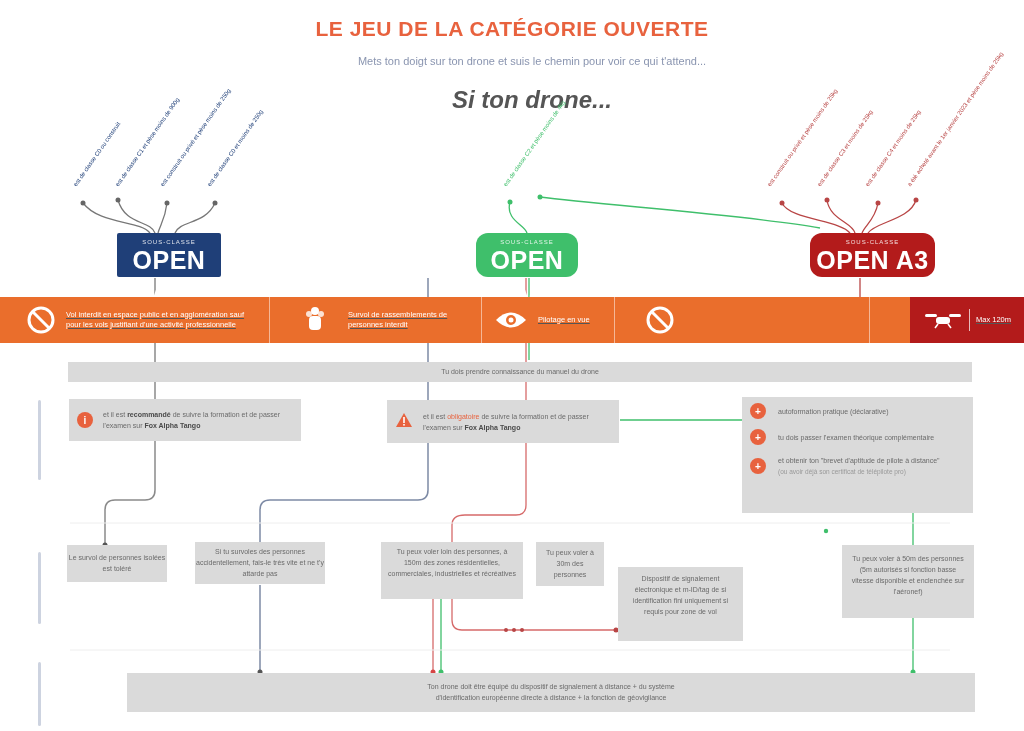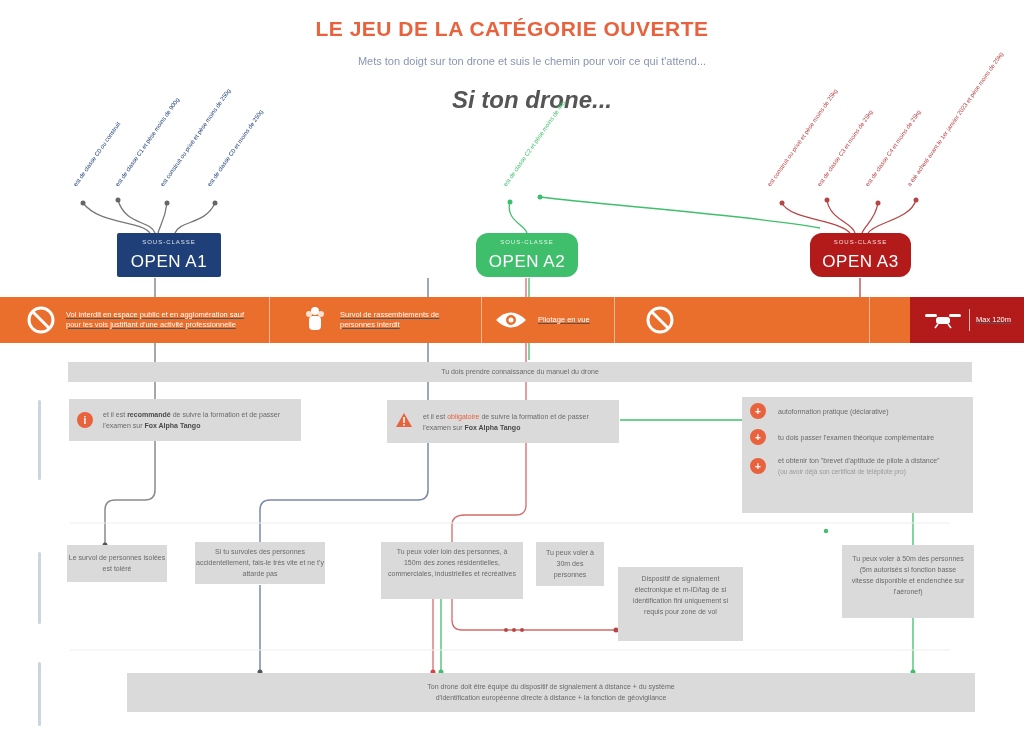--- a/index.html
+++ b/index.html
@@ -4,21 +4,21 @@
 <style>
   * { box-sizing: border-box; margin: 0; padding: 0; }
   body { width: 1024px; height: 731px; background: #ffffff; font-family: "Liberation Sans", sans-serif; position: relative; overflow: hidden; color: #555; }
   .abs { position: absolute; }
   .title { left: 0; width: 1024px; top: 17px; text-align: center; font-size: 21px; font-weight: bold; color: #e8623e; letter-spacing: 0.5px; }
   .subtitle { left: 0; width: 1064px; top: 55px; text-align: center; font-size: 11px; color: #8a95b0; }
   .headline { left: 0; width: 1064px; top: 86px; text-align: center; font-size: 24px; font-weight: bold; font-style: italic; color: #555; }
   .rot { transform-origin: left bottom; transform: rotate(-55deg); font-size: 6px; line-height: 8px; white-space: nowrap; }
   .badge { height: 44px; border-radius: 12px; text-align: center; color: #fff; padding-top: 6px; }
   .badge .small { font-size: 6px; opacity: 0.85; letter-spacing: 1px; }
-  .badge .big { font-size: 17px; font-weight: normal; letter-spacing: 0.5px; margin-top: 7px; }
+  .badge .big { font-size: 25px; font-weight: bold; letter-spacing: 0.5px; margin-top: 1px; }
   .band { left: 0; top: 297px; width: 1024px; height: 46px; background: #ea6e2c; display: flex; text-decoration: underline; }
   .band-cell { display: flex; align-items: center; border-right: 1px solid rgba(255,255,255,0.5); color: #fff; font-size: 7.5px; line-height: 10px; padding: 0 10px; }
   .band-icon { width: 30px; height: 30px; margin-right: 10px; flex: none; display: flex; align-items: center; justify-content: center; }
   .band-end { background: #b31b1b; border-right: none; flex: 1; justify-content: center; margin-left: 40px; }
   .grey { background: #dadada; color: #6a6a6a; font-size: 7px; line-height: 11px; }
   .center { text-align: center; }
   .icon-circle { width: 16px; height: 16px; border-radius: 50%; background: #e8623e; color: #fff; font-size: 10px; font-weight: bold; display: flex; align-items: center; justify-content: center; flex: none; }
   .hl { color: #e8623e; }
   .bold { font-weight: bold; color: #4a4a4a; }
   .side-label { width: 3px; background: #cdd3e0; border-radius: 2px; }
@@ -130,36 +130,36 @@
 <div class="abs rot" style="left:912px;top:180px;color:#b84545;">a été acheté avant le 1er janvier 2023 et pèse moins de 25kg</div>
 
 <div class="abs badge" style="left:117px;top:233px;width:104px;background:#1f3f78;border-radius:2px;">
   <div class="small">SOUS-CLASSE</div>
   <div class="big">OPEN A1</div>
 </div>
 <div class="abs badge" style="left:476px;top:233px;width:102px;background:#3fbf6b;">
   <div class="small">SOUS-CLASSE</div>
   <div class="big">OPEN A2</div>
 </div>
-<div class="abs badge" style="left:810px;top:233px;width:101px;background:#b31b1b;">
+<div class="abs badge" style="left:810px;top:233px;width:125px;background:#b31b1b;">
   <div class="small">SOUS-CLASSE</div>
   <div class="big">OPEN A3</div>
 </div>
 
 <div class="abs band">
   <div class="band-cell" style="width:270px;padding-left:26px;">
     <span class="band-icon">
       <svg width="30" height="30" viewBox="0 0 30 30">
           <circle cx="15" cy="15" r="12" stroke="#fff" stroke-width="3" fill="none"></circle>
           <line x1="7" y1="7" x2="23" y2="23" stroke="#fff" stroke-width="3"></line>
         </svg>
     </span>
     <span>Vol interdit en espace public et en agglomération sauf pour les vols justifiant d'une activité professionnelle</span>
   </div>
-  <div class="band-cell" style="width:212px;padding-left:30px;">
+  <div class="band-cell" style="width:212px;padding-left:30px;gap:8px;">
     <span class="band-icon">
       <svg width="20" height="30" viewBox="0 0 20 30">
           <circle cx="10" cy="6" r="4" fill="#fff"></circle>
           <rect x="4" y="11" width="12" height="14" rx="4" fill="#fff"></rect>
           <circle cx="4" cy="9" r="3" fill="#fff" opacity=".8"></circle>
           <circle cx="16" cy="9" r="3" fill="#fff" opacity=".8"></circle>
         </svg>
     </span>
     <span>Survol de rassemblements de personnes interdit</span>
   </div>

